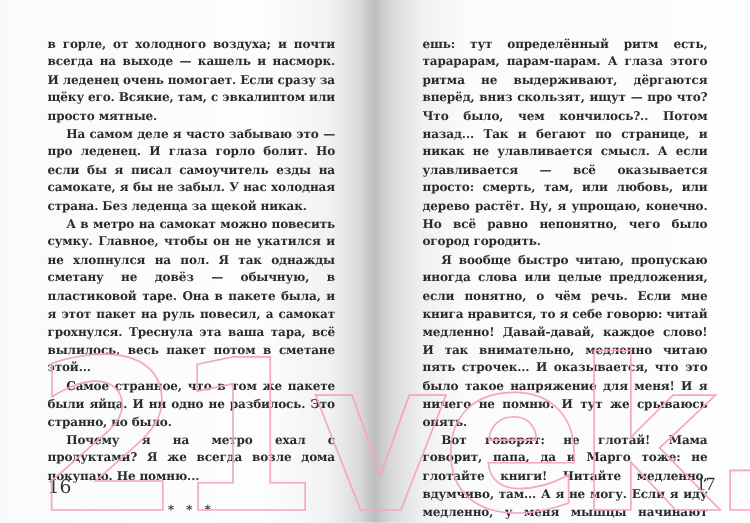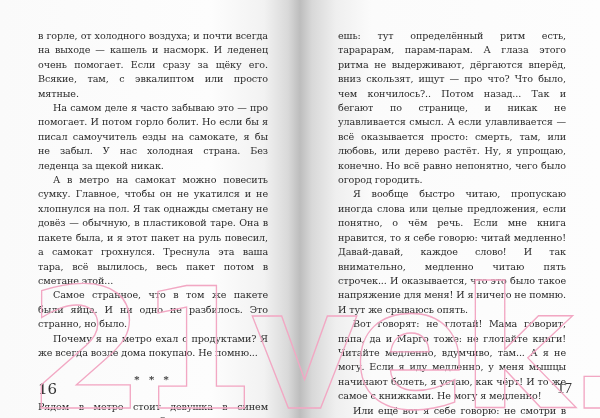--- a/index.html
+++ b/index.html
@@ -4,37 +4,37 @@
 <style>
   html, body { margin:0; padding:0; }
   body { width:600px; height:418px; overflow:hidden; background:#f4f4f4; position:relative; font-family:"DejaVu Serif", serif; }
   .spread { position:absolute; left:0; top:0; width:600px; height:418px; }
   .page { position:absolute; top:0; height:418px; background:#fdfdfd; overflow:hidden; }
   .page.left { left:0; width:300px; background:linear-gradient(to right, #fafafa 0%, #fdfdfd 70%, #f2f2f2 88%, #d9d9d9 96%, #bdbdbd 100%); }
   .page.right { left:300px; width:300px; background:linear-gradient(to right, #bdbdbd 0%, #d8d8d8 4%, #efefef 12%, #fbfbfb 24%, #fdfdfd 100%); }
   .text { position:absolute; top:29px; font-size:9.6px; line-height:14.4px; color:#2b2b2b; text-align:justify; letter-spacing:-0.1px; }
   .left .text { left:38px; width:230px; }
   .right .text { left:38px; width:228px; }
-  .text p { margin:0; text-indent:0; }
+  .text p { margin:0; text-indent:0;font-weight:bold; }
   .text p.ind { text-indent:15px; }
   .sep { text-align:center; font-size:10px; letter-spacing:3px; margin:13px 0 12px 0; color:#333; font-weight:bold; }
   .folio { position:absolute; top:380px; font-size:15px; color:#333; }
   .left .folio { left:38px; }
   .right .folio { left:257px;font-family:Liberation Serif, serif; }
   .wm { position:absolute; left:0; top:0; width:600px; height:418px; pointer-events:none; }
   .wm text { font-family:"DejaVu Sans", sans-serif; font-weight:bold; font-size:168px; fill:none; stroke:#f2a7c3; stroke-width:1.3; letter-spacing:-6px; }
 </style>
 </head>
 <body>
 
 <div class="spread">
   <div class="page left">
     <div class="text">
       <p>в горле, от холодного воздуха; и почти всегда на выходе — кашель и насморк. И леденец очень помогает. Если сразу за щёку его. Всякие, там, с эвкалиптом или просто мятные.</p>
-      <p class="ind">На самом деле я часто забываю это — про помогает. И потом горло болит. Но если бы я писал самоучитель езды на самокате, я бы не забыл. У нас холодная страна. Без леденца за щекой никак.</p>
+      <p class="ind">На самом деле я часто забываю это — про леденец. И глаза горло болит. Но если бы я писал самоучитель езды на самокате, я бы не забыл. У нас холодная страна. Без леденца за щекой никак.</p>
       <p class="ind">А в метро на самокат можно повесить сумку. Главное, чтобы он не укатился и не хлопнулся на пол. Я так однажды сметану не довёз — обычную, в пластиковой таре. Она в пакете была, и я этот пакет на руль повесил, а самокат грохнулся. Треснула эта ваша тара, всё вылилось, весь пакет потом в сметане этой...</p>
       <p class="ind">Самое странное, что в том же пакете были яйца. И ни одно не разбилось. Это странно, но было.</p>
       <p class="ind">Почему я на метро ехал с продуктами? Я же всегда возле дома покупаю. Не помню...</p>
       <div class="sep">* * *</div>
       <p>Рядом в метро стоит девушка в синем пальто, читает книжку. Заглядываю — стихи. Вот странно. Я не могу читать, всё-таки неловко, но вижу — стихи.</p>
 
     </div>
     <div class="folio">16</div>
   </div>
 

